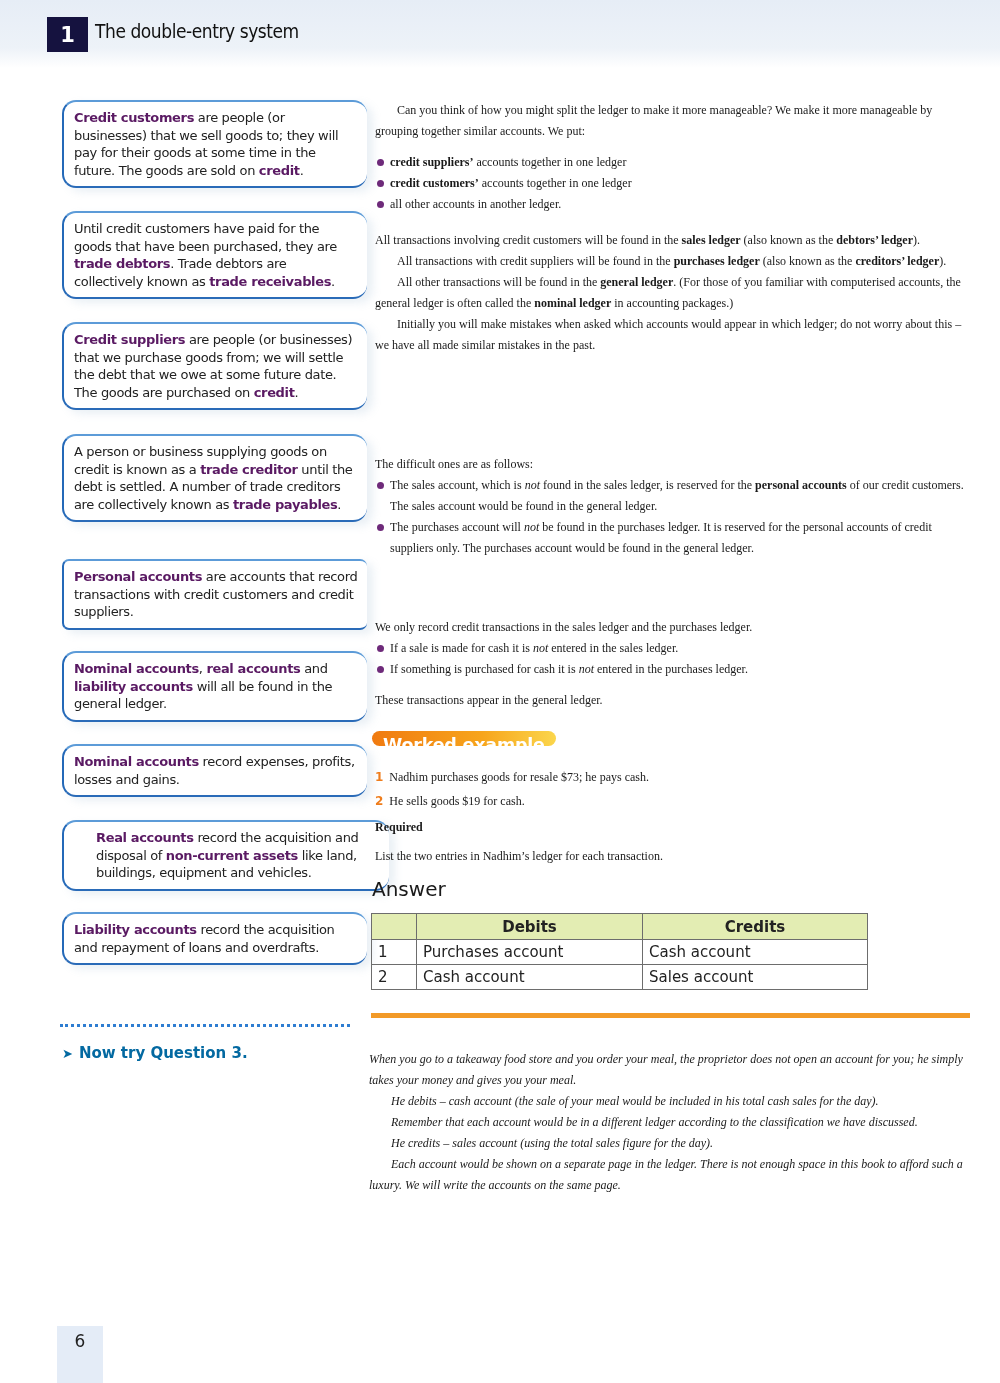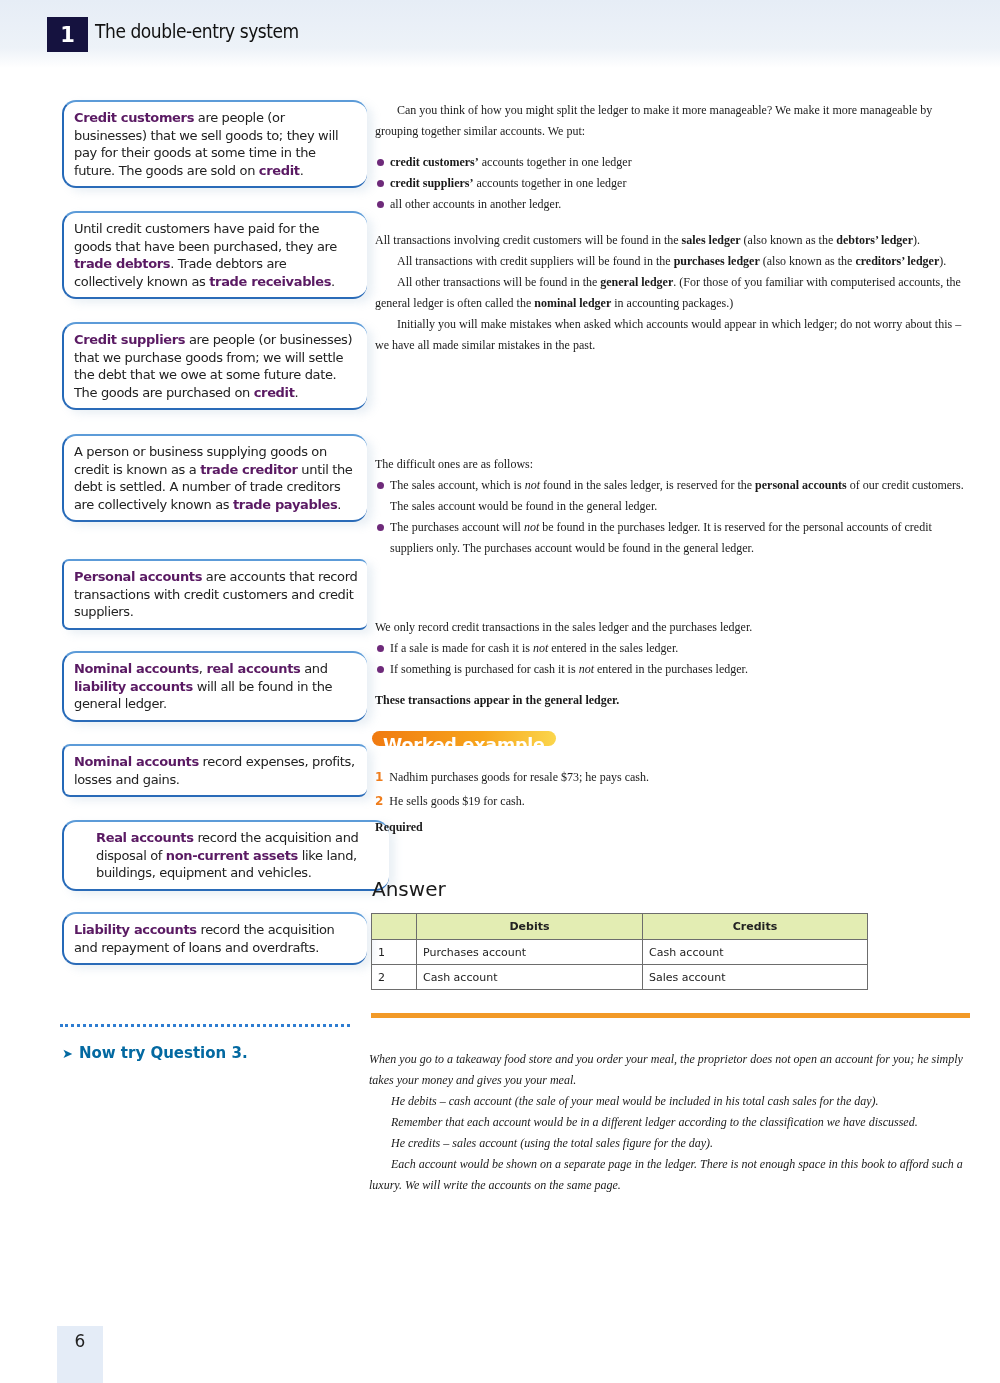--- a/index.html
+++ b/index.html
@@ -81,21 +81,21 @@
   .num-orange {
     font-family: "DejaVu Sans", sans-serif; font-weight: bold; color: #ef7d1c; margin-right: 6px;
   }
   .answer-heading {
     position: absolute; left: 372px; top: 877px;
     font-family: "DejaVu Sans", sans-serif; font-size: 20px; color: #1a1a1a;
   }
   table.answer {
     position: absolute; left: 371px; top: 913px; width: 497px;
     border-collapse: collapse;
-    font-family: "DejaVu Sans", sans-serif; font-size: 11px; color: #222;
+    font-family: "DejaVu Sans", sans-serif; font-size: 15px; color: #222;
   }
   table.answer th, table.answer td {
     border: 1px solid #6d6d6d; padding: 2px 6px; height: 20px; text-align: left;
   }
   table.answer th { background: #e3edb3; text-align: center; font-weight: bold; height: 21px; }
   table.answer .c0 { width: 32px; }
   table.answer .c1 { width: 213px; }
 
   .orange-rule {
     position: absolute; left: 371px; top: 1013px; width: 599px; height: 5px;
@@ -108,34 +108,34 @@
 <div class="header-band"></div>
 <div class="chapter-num">1</div>
 <div class="chapter-title">The double-entry system</div>
 
 <div class="sidebox" style="top:100px;"><b>Credit customers</b> are people (or businesses) that we sell goods to; they will pay for their goods at some time in the future. The goods are sold on <b>credit</b>.</div>
 <div class="sidebox" style="top:211px;">Until credit customers have paid for the goods that have been purchased, they are <b>trade debtors</b>. Trade debtors are collectively known as <b>trade receivables</b>.</div>
 <div class="sidebox" style="top:322px;"><b>Credit suppliers</b> are people (or businesses) that we purchase goods from; we will settle the debt that we owe at some future date. The goods are purchased on <b>credit</b>.</div>
 <div class="sidebox" style="top:434px;">A person or business supplying goods on credit is known as a <b>trade creditor</b> until the debt is settled. A number of trade creditors are collectively known as <b>trade payables</b>.</div>
 <div class="sidebox" style="top:559px;border-radius:7px;"><b>Personal accounts</b> are accounts that record transactions with credit customers and credit suppliers.</div>
 <div class="sidebox" style="top:651px;"><b>Nominal accounts</b>, <b>real accounts</b> and <b>liability accounts</b> will all be found in the general ledger.</div>
-<div class="sidebox" style="top:744px;border-radius:8px;"><b>Nominal accounts</b> record expenses, profits, losses and gains.</div>
+<div class="sidebox" style="top:744px;"><b>Nominal accounts</b> record expenses, profits, losses and gains.</div>
 <div class="sidebox" style="top:820px;padding-left:32px;"><b>Real accounts</b> record the acquisition and disposal of <b>non-current assets</b> like land, buildings, equipment and vehicles.</div>
 <div class="sidebox" style="top:912px;"><b>Liability accounts</b> record the acquisition and repayment of loans and overdrafts.</div>
 
 <div class="dotted-rule"></div>
 <div class="now-try">
   <span class="arrow">➤</span><span>Now try Question 3.</span>
 </div>
 
 <div class="main" style="top:100px;">
   <p class="indent">Can you think of how you might split the ledger to make it more manageable? We make it more manageable by grouping together similar accounts. We put:</p>
   <div style="margin-top:10px;">
+    <p class="bul"><b>credit suppliers’</b> accounts together in one ledger</p>
     <p class="bul"><b>credit customers’</b> accounts together in one ledger</p>
-    <p class="bul"><b>credit suppliers’</b> accounts together in one ledger</p>
     <p class="bul">all other accounts in another ledger.</p>
   </div>
 </div>
 
 <div class="main" style="top:230px;">
   <p>All transactions involving credit customers will be found in the <b>sales ledger</b> (also known as the <b>debtors’ ledger</b>).</p>
   <p class="indent">All transactions with credit suppliers will be found in the <b>purchases ledger</b> (also known as the <b>creditors’ ledger</b>).</p>
   <p class="indent">All other transactions will be found in the <b>general ledger</b>. (For those of you familiar with computerised accounts, the general ledger is often called the <b>nominal ledger</b> in accounting packages.)</p>
   <p class="indent">Initially you will make mistakes when asked which accounts would appear in which ledger; do not worry about this – we have all made similar mistakes in the past.</p>
 </div>
@@ -143,28 +143,29 @@
 <div class="main" style="top:454px;">
   <p>The difficult ones are as follows:</p>
   <p class="bul">The sales account, which is <i>not</i> found in the sales ledger, is reserved for the <b>personal accounts</b> of our credit customers. The sales account would be found in the general ledger.</p>
   <p class="bul">The purchases account will <i>not</i> be found in the purchases ledger. It is reserved for the personal accounts of credit suppliers only. The purchases account would be found in the general ledger.</p>
 </div>
 
 <div class="main" style="top:617px;">
   <p>We only record credit transactions in the sales ledger and the purchases ledger.</p>
   <p class="bul">If a sale is made for cash it is <i>not</i> entered in the sales ledger.</p>
   <p class="bul">If something is purchased for cash it is <i>not</i> entered in the purchases ledger.</p>
-  <p style="margin-top:10px;font-weight:bold;">These transactions appear in the general ledger.</p>
+  <p style="margin-top:10px;">These transactions appear in the general ledger.</p>
 </div>
 
 <div class="worked-badge">Worked example</div>
 <div class="main" style="top:767px;">
   <p><span class="num-orange">1</span><span>Nadhim purchases goods for resale $73; he pays cash.</span></p>
   <p style="margin-top:3px;"><span class="num-orange">2</span><span>He sells goods $19 for cash.</span></p>
   <p style="margin-top:5px;font-weight:bold;">Required</p>
+  <p style="margin-top:8px;">List the two entries in Nadhim’s ledger for each transaction.</p>
 </div>
 
 <div class="answer-heading">Answer</div>
 
 <table class="answer">
   <thead>
     <tr>
       <th class="c0"></th>
       <th class="c1">Debits</th>
       <th>Credits</th>

